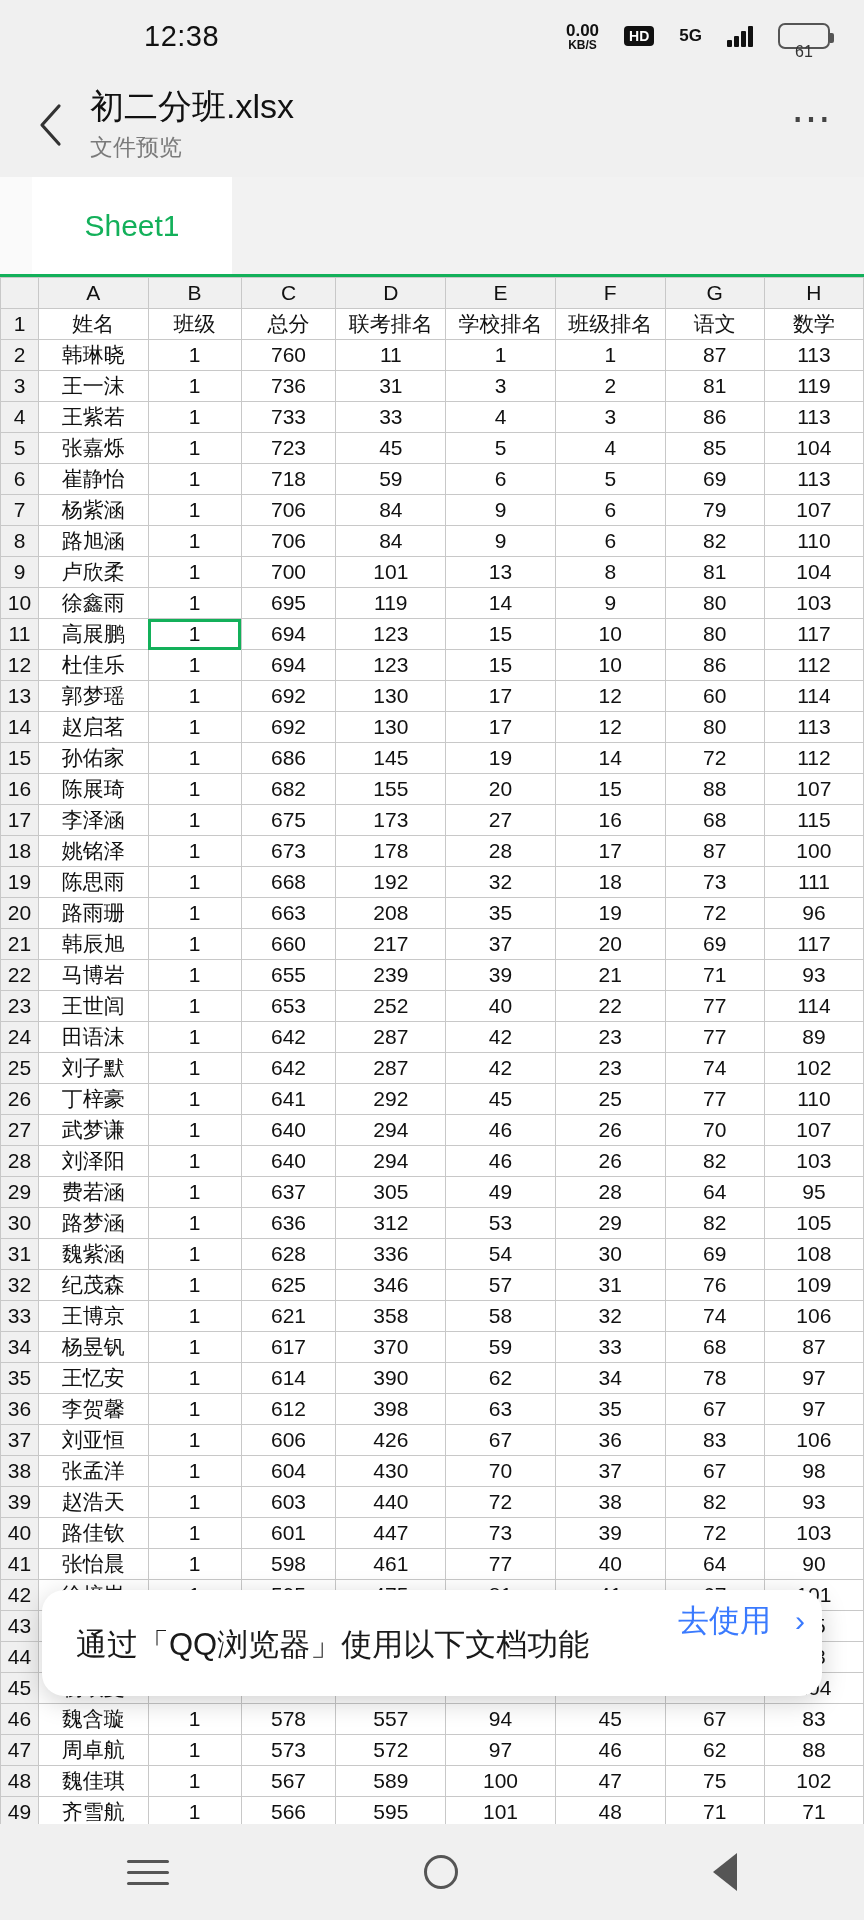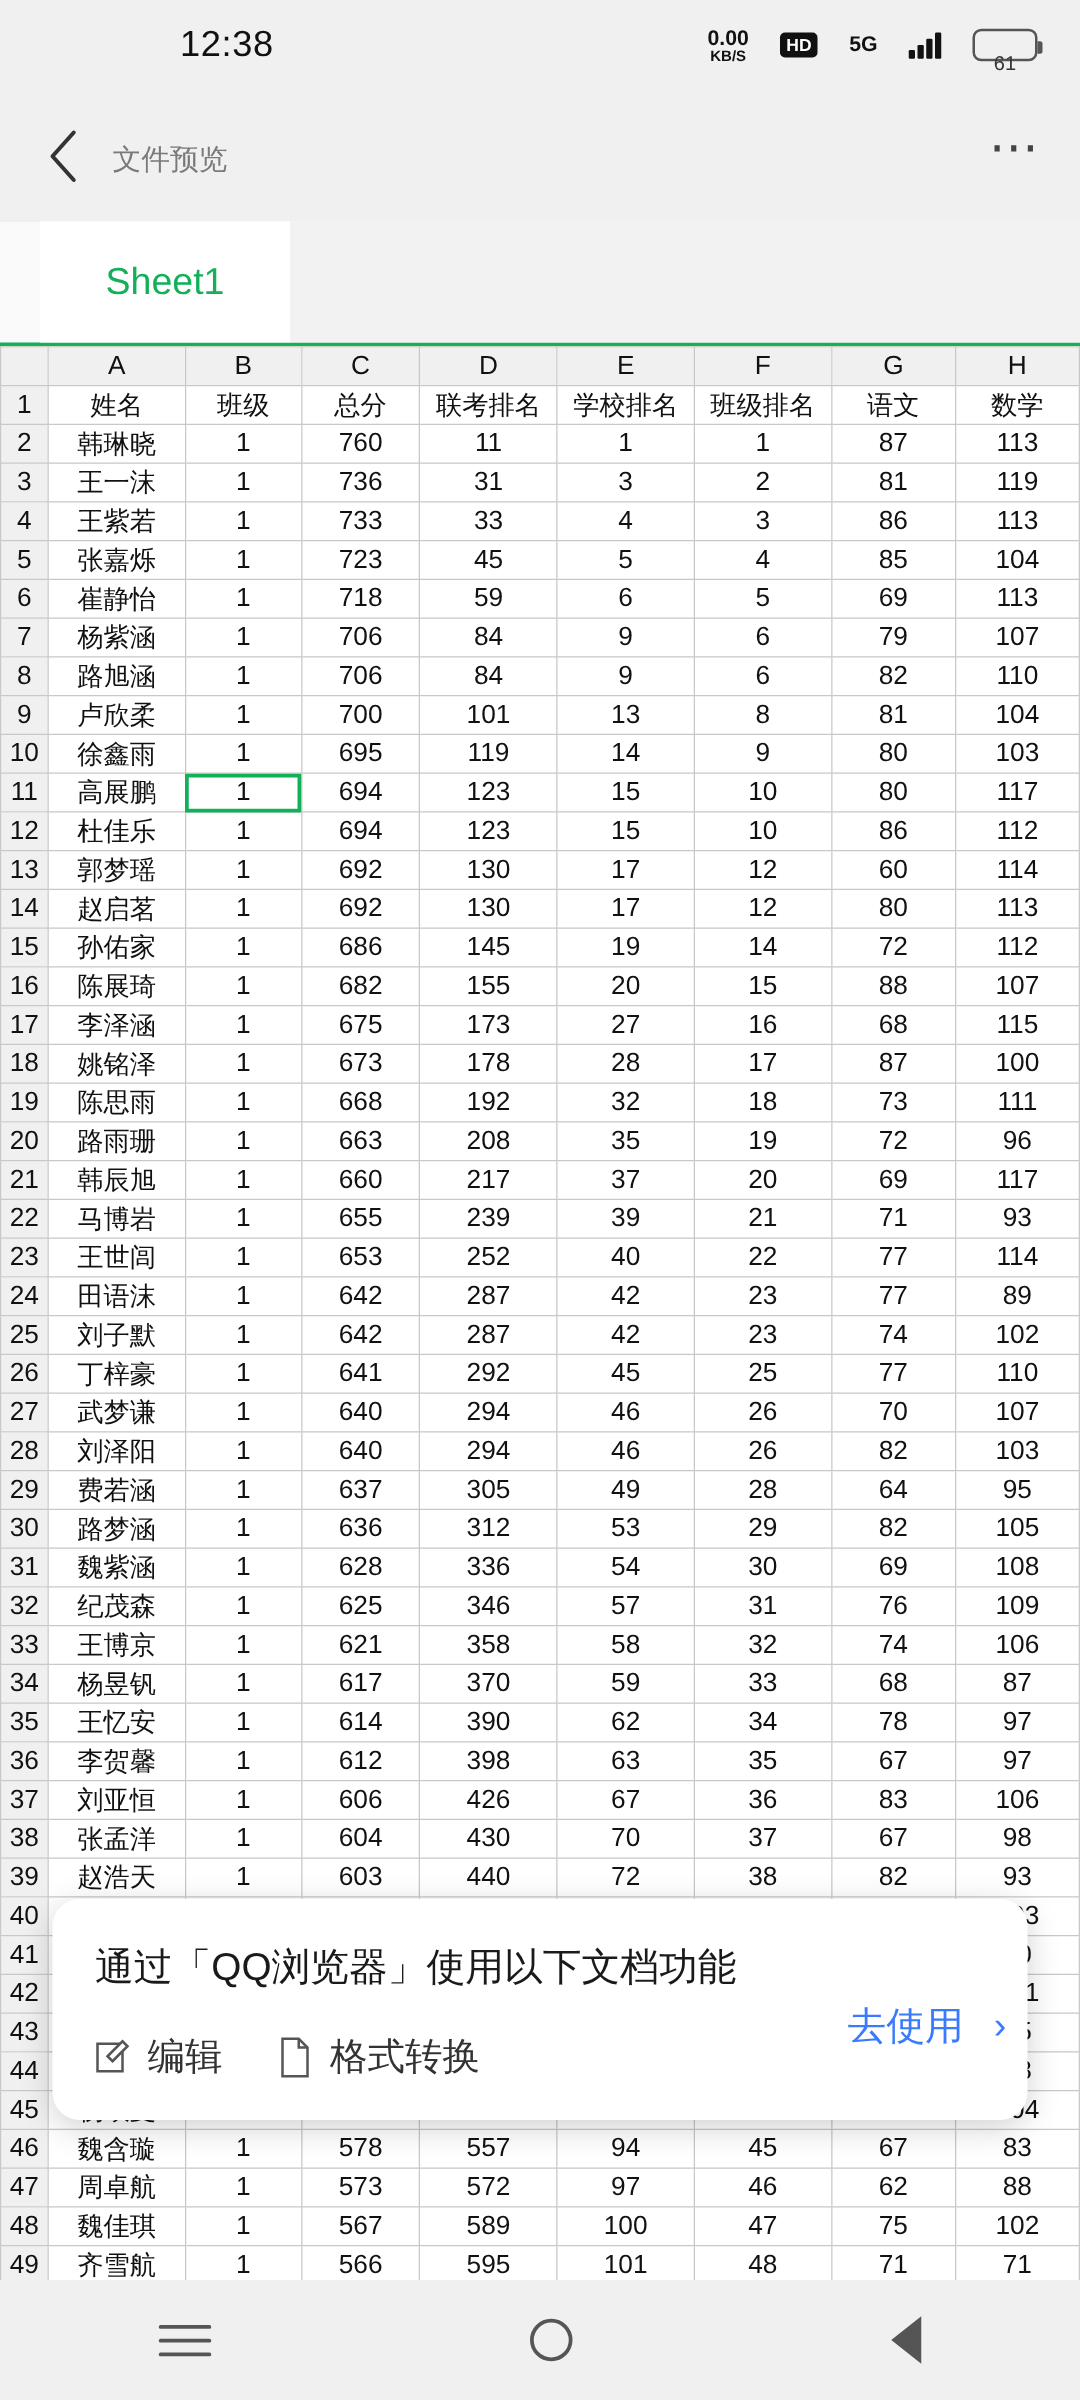--- a/index.html
+++ b/index.html
@@ -5,21 +5,21 @@
   * { box-sizing: border-box; margin: 0; padding: 0; }
   html, body {
     width: 864px; height: 1920px;
     font-family: "Liberation Sans", sans-serif;
     background: #ffffff;
     overflow: hidden;
   }
   .phone {
     position: relative;
     width: 864px; height: 1920px;
-    background: #fdba74;
+    background: #7f1d1d;
     display: flex;
     flex-direction: column;
   }
 
   
   .statusbar {
     height: 72px;
     background: #f0f0f0;
     display: flex;
     align-items: center;
@@ -256,20 +256,21 @@
     </div>
   </div>
 
   <div class="appbar">
     <div class="back-icon">
       <svg width="28" height="46" viewBox="0 0 28 46">
           <polyline points="22,4 5,23 22,42" fill="none" stroke="#333" stroke-width="3.2" stroke-linecap="round" stroke-linejoin="round"></polyline>
         </svg>
     </div>
     <div class="appbar-titles">
+      <div class="app-title">初二分班.xlsx</div>
       <div class="app-sub">文件预览</div>
     </div>
     <div class="more-icon">⋯</div>
   </div>
 
   <div class="sheetbar">
     <div class="sheet-tab">
       <span>Sheet1</span>
     </div>
     <div class="sheetbar-rest"></div>
@@ -828,40 +829,20 @@
             <td class="col-e">101</td>
             <td class="col-f">48</td>
             <td class="col-g">71</td>
             <td class="col-h">71</td>
           </tr>
         </tbody>
     </table>
 
     <div class="promo">
       <div class="promo-title">通过「QQ浏览器」使用以下文档功能</div>
-      <div class="promo-actions">
-        <div class="promo-act">
-          <span class="ic">
-            <svg width="30" height="32" viewBox="0 0 30 32">
-                <rect x="2" y="6" width="20" height="22" fill="none" stroke="#555" stroke-width="2"></rect>
-                <path d="M14 20 L26 8 L22 4 L10 16 Z" fill="#fff" stroke="#555" stroke-width="2"></path>
-              </svg>
-          </span>
-          <span>编辑</span>
-        </div>
-        <div class="promo-act">
-          <span class="ic">
-            <svg width="28" height="34" viewBox="0 0 28 34">
-                <path d="M4 2 h13 l7 7 v23 h-20 z" fill="none" stroke="#555" stroke-width="2"></path>
-                <path d="M17 2 v7 h7" fill="none" stroke="#555" stroke-width="2"></path>
-              </svg>
-          </span>
-          <span>格式转换</span>
-        </div>
-      </div>
       <div class="promo-cta">
         <span>去使用</span>
         <span class="chev">›</span>
       </div>
     </div>
 
   </div>
 
   <div class="navbar">
     <div class="nav-hamb">

